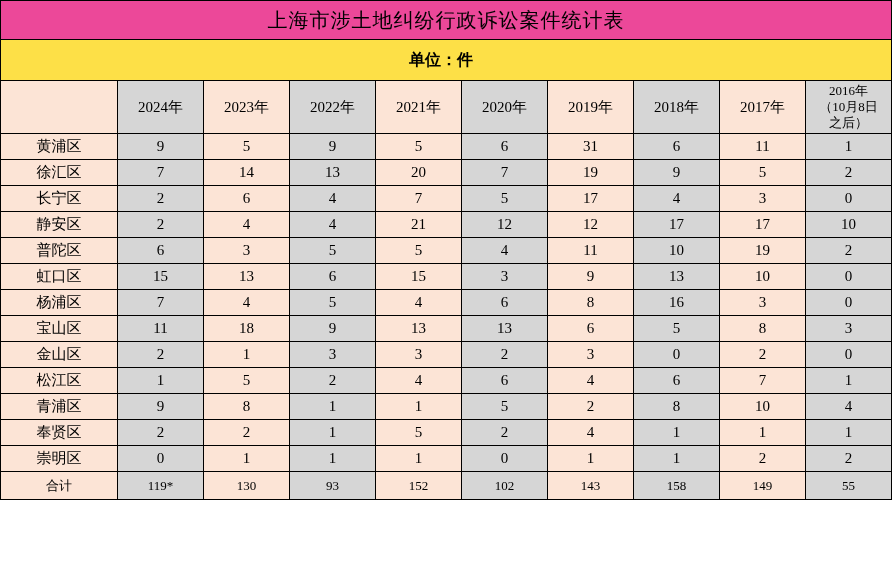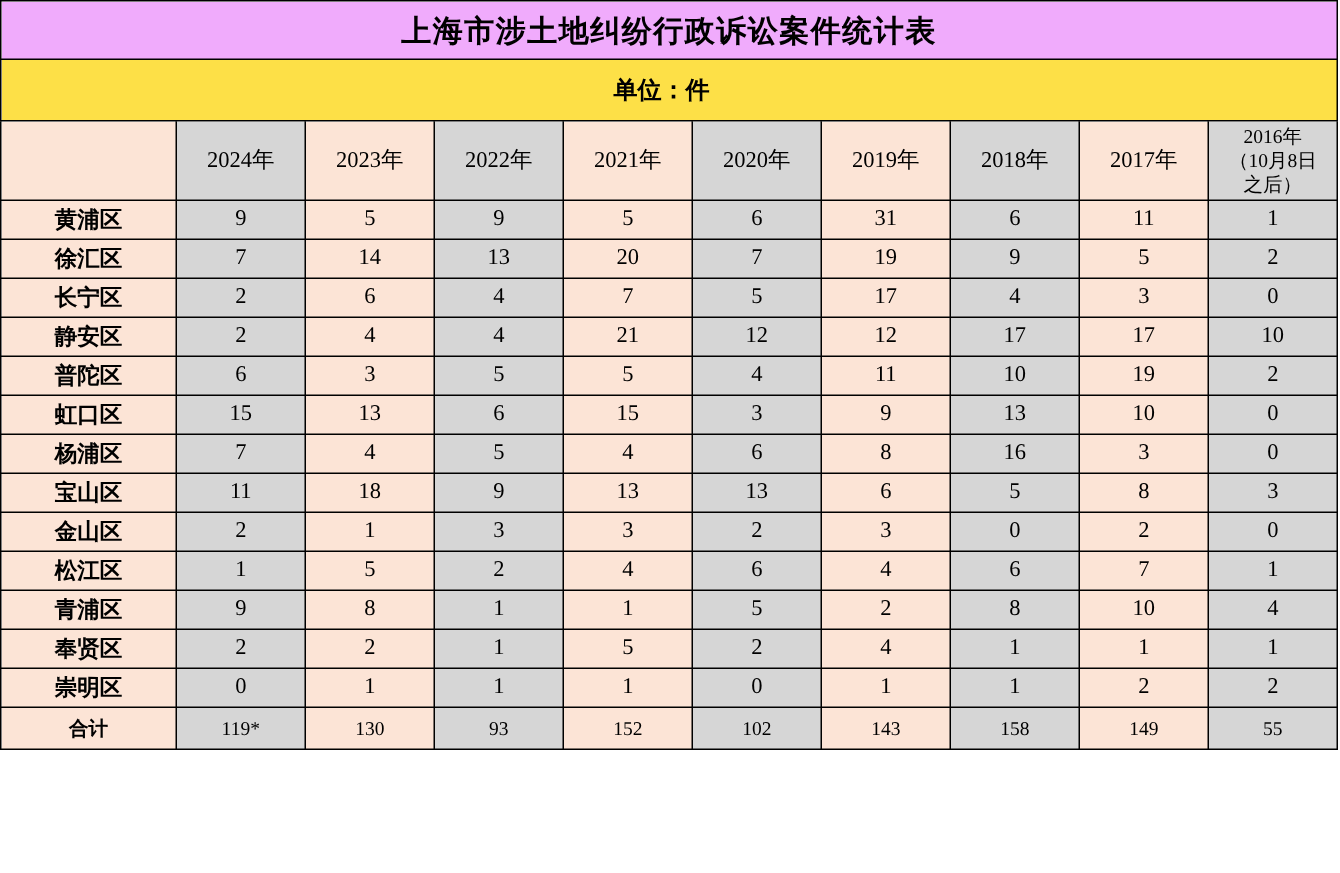--- a/index.html
+++ b/index.html
@@ -8,34 +8,34 @@
     font-family:"Liberation Serif","DejaVu Serif",serif;color:#000;
   }
   table.stat{
     border-collapse:collapse;table-layout:fixed;width:891px;margin:0;
   }
   table.stat td{
     border:1px solid #000000;text-align:center;vertical-align:middle;
     overflow:hidden;padding:0;
   }
   .title-cell{
-    background:#f0abfc;font-weight:bold;font-size:20px;height:38px;
+    background:#ec4899;font-weight:normal;font-size:20px;height:38px;
     letter-spacing:1px;
   }
   .unit-cell{
     background:#fde047;text-align:left;padding-right:10px !important;
     font-size:16px;height:40px;font-weight:bold;
   }
   .header-row td{
     height:52px;font-size:15px;line-height:1.25;white-space:pre-line;
   }
   .header-row td.small{font-size:13px;}
   .drow td{height:25px;font-size:15px;}
   .trow td{height:27px;font-size:13px;}
-  .district{font-size:16px;font-weight:bold;}
+  .district{font-size:16px;}
   .peach{background:#fce4d6;}
   .gray{background:#d6d6d6;}
 </style>
 </head>
 <body>
 
 <div class="page">
   <table class="stat">
     <colgroup>
       <col style="width:117px">

